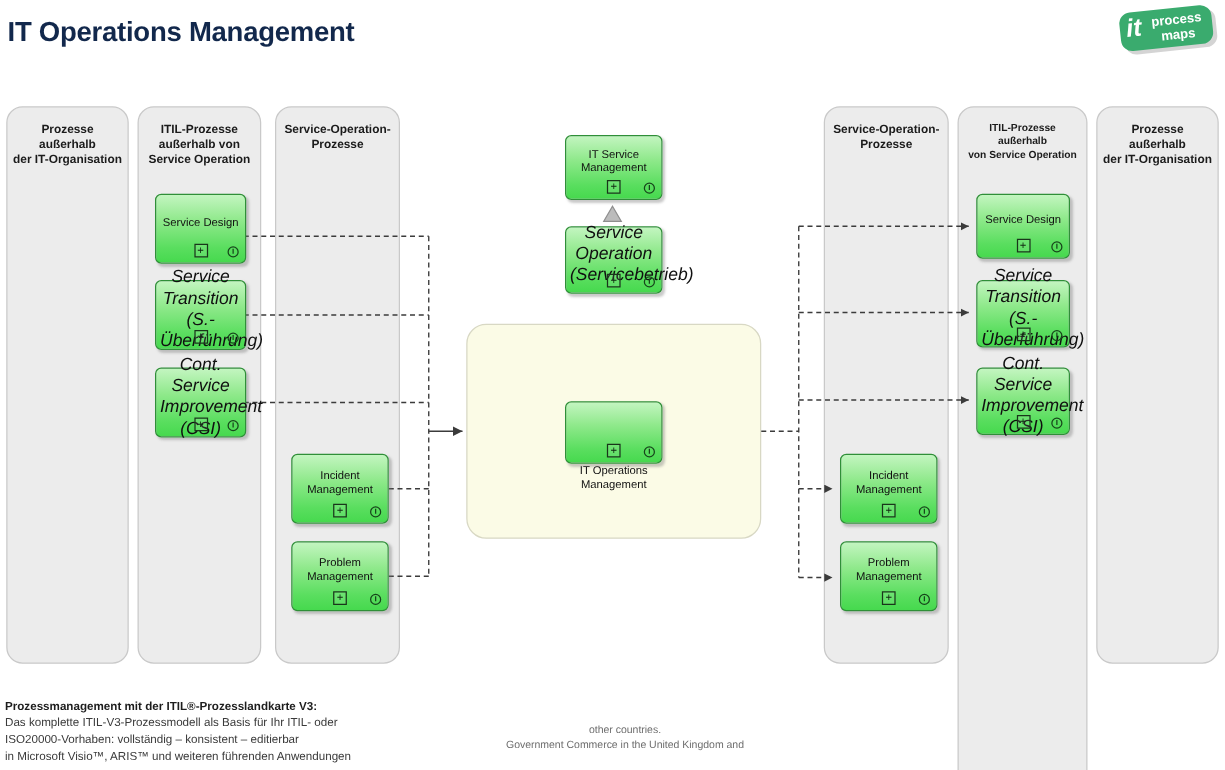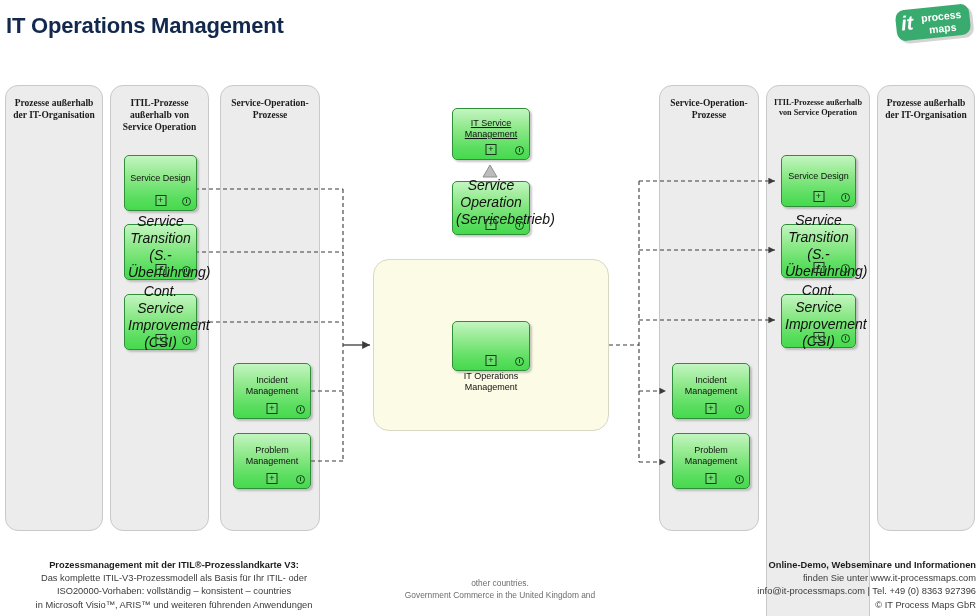--- a/index.html
+++ b/index.html
@@ -68,21 +68,20 @@
     transform: rotate(-6deg);
     line-height: 1;
   }
 
   
   .lane {
     position: absolute;
     background: #ececec;
     border: 1px solid #c9c9c9;
     border-radius: 13px;
-    font-family: Liberation Serif, serif;
   }
   .lane-title {
     position: absolute;
     left: 4px; right: 4px;
     top: 12px;
     text-align: center;
     font-weight: bold;
     color: #1b1b1b;
     line-height: 1.25;
   }
@@ -150,21 +149,21 @@
 
   
   #wires { position: absolute; left: 0; top: 0; width: 980px; height: 616px; pointer-events: none; }
 
   
   .footer-block {
     position: absolute;
     color: #3a3a3a;
     line-height: 1.42;
   }
-  #footer-left  { left: 4px;  top: 559px; font-size: 9.3px; text-align: center; width: 340px; }
+  #footer-left  { left: 4px;  top: 559px; font-size: 9.3px; text-align: left; width: 340px; }
   #footer-center{ left: 350px;top: 578px; font-size: 8.4px; text-align: center; width: 300px; color: #6d6d6d; }
   #footer-right { right: 4px; top: 559px; font-size: 9.3px; text-align: right; width: 340px; }
   .f-strong { font-weight: bold; color: #1d1d1d; }
 </style>
 </head>
 <body>
 
 <div id="page">
 
   <div id="page-title">IT Operations Management</div>
@@ -273,21 +272,21 @@
   </div>
 
   <div class="proc" style="left:233px; top:433px; width:78px; height:56px;">
     <div class="proc-label" style="white-space:pre-line;">Problem
 Management</div>
     <div class="icon-plus">+</div>
     <div class="icon-clock"></div>
   </div>
 
   <div class="proc" style="left:452px; top:108px; width:78px; height:52px;">
-    <div class="proc-label" style="white-space:pre-line;text-decoration:underline;">IT Service
+    <div class="proc-label" style="white-space:pre-line;">IT Service
 Management</div>
     <div class="icon-plus">+</div>
     <div class="icon-clock"></div>
   </div>
 
   <div class="proc" style="left:452px; top:181px; width:78px; height:54px;">
     <div class="proc-label tiny" style="white-space:pre-line;">Service
 Operation
 (Servicebetrieb)</div>
     <div class="icon-plus">+</div>
@@ -333,29 +332,23 @@
   <div class="proc" style="left:672px; top:433px; width:78px; height:56px;">
     <div class="proc-label" style="white-space:pre-line;">Problem
 Management</div>
     <div class="icon-plus">+</div>
     <div class="icon-clock"></div>
   </div>
 
   <div class="footer-block" id="footer-left">
     <div class="f-strong">Prozessmanagement mit der ITIL®-Prozesslandkarte V3:</div>
     <div>Das komplette ITIL-V3-Prozessmodell als Basis für Ihr ITIL- oder</div>
-    <div>ISO20000-Vorhaben: vollständig – konsistent – countries</div>
+    <div>ISO20000-Vorhaben: vollständig – konsistent – editierbar</div>
     <div>in Microsoft Visio™, ARIS™ und weiteren führenden Anwendungen</div>
   </div>
 
   <div class="footer-block" id="footer-center">
     <div>other countries.</div>
     <div>Government Commerce in the United Kingdom and</div>
   </div>
 
-  <div class="footer-block" id="footer-right">
-    <div class="f-strong">Online-Demo, Webseminare und Informationen</div>
-    <div>finden Sie unter www.it-processmaps.com</div>
-    <div>info@it-processmaps.com | Tel. +49 (0) 8363 927396</div>
-    <div>© IT Process Maps GbR</div>
-  </div>
 
 </div>
 
 </body></html>

